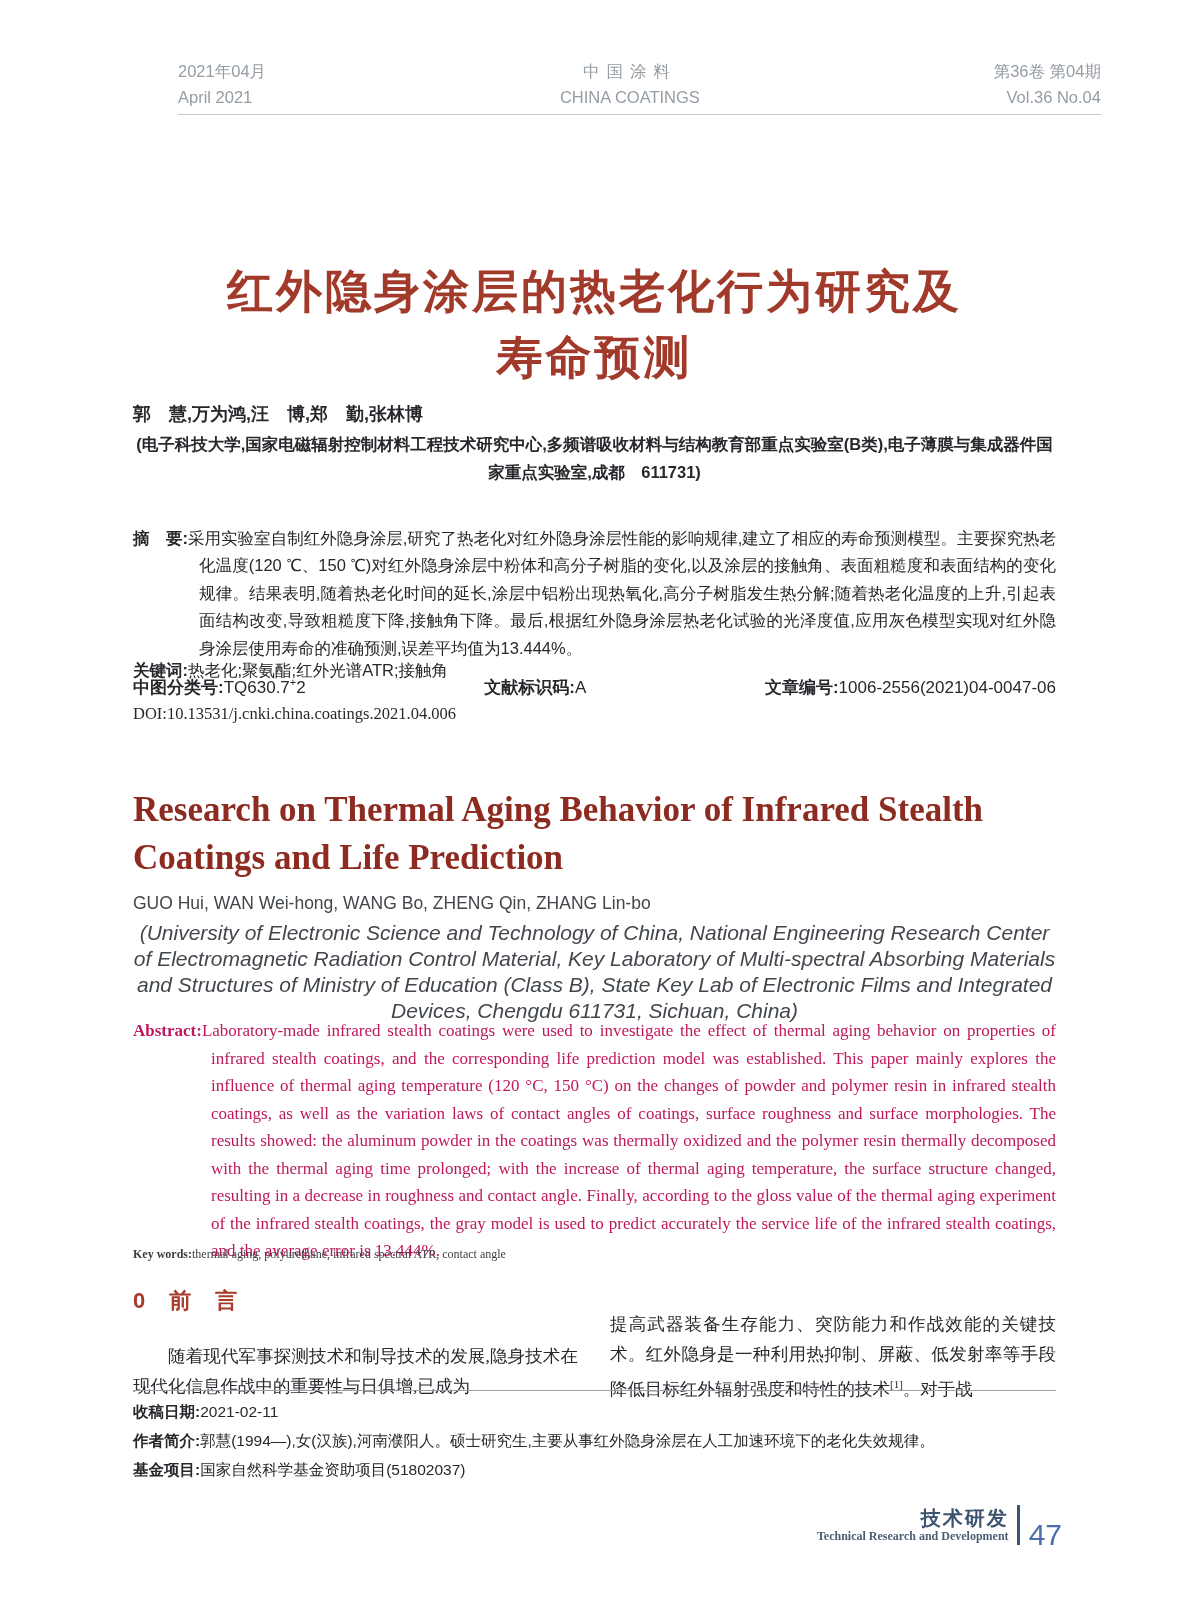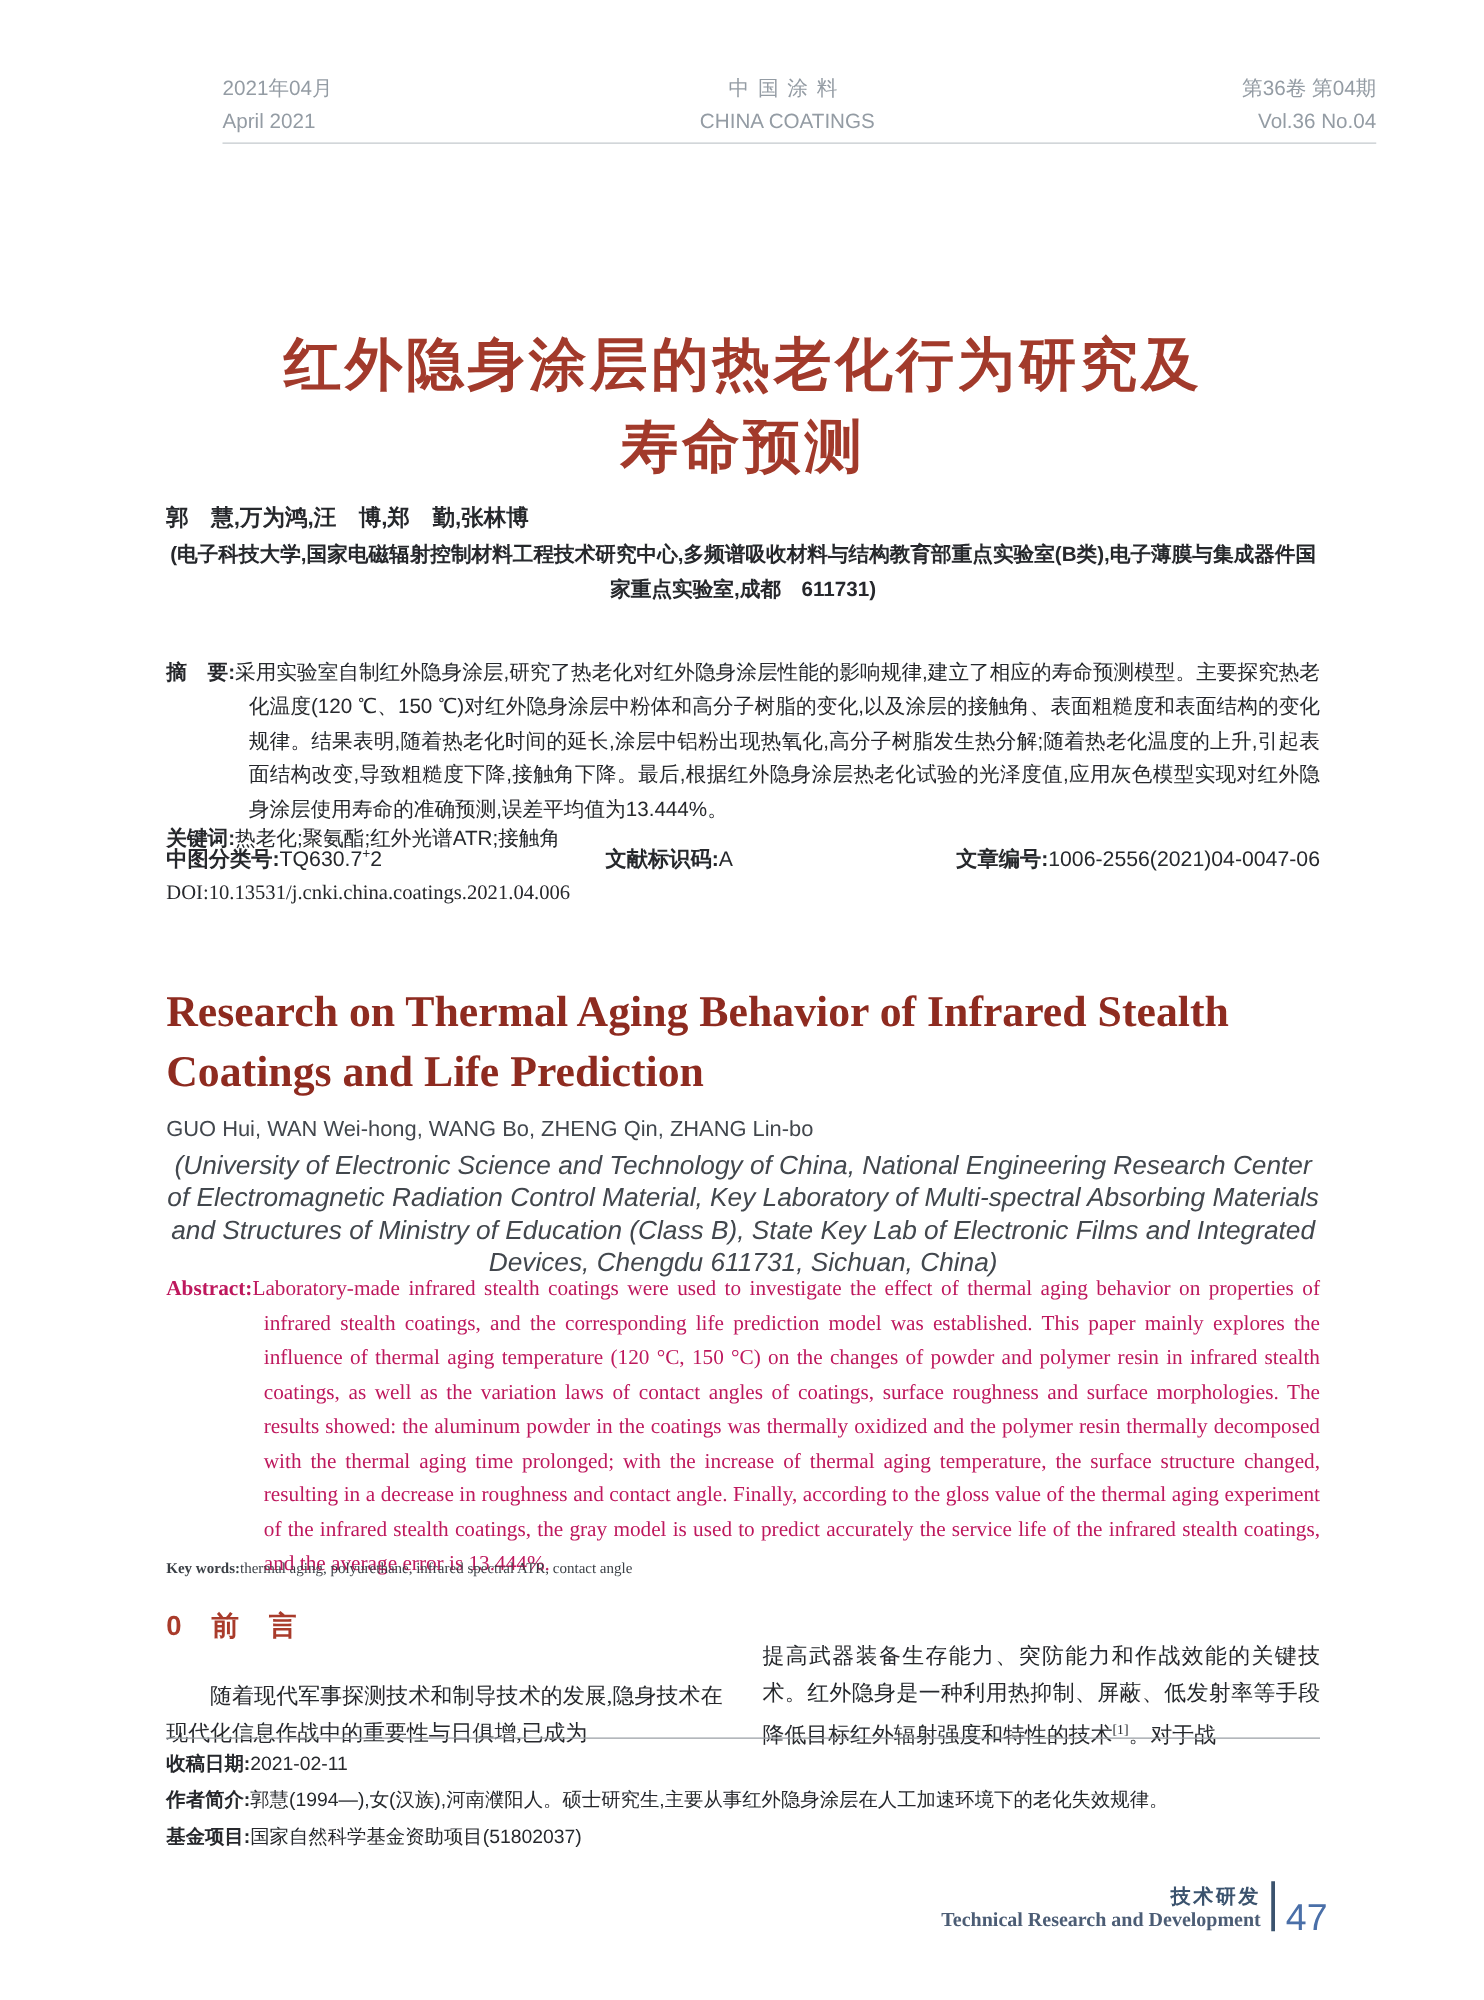--- a/index.html
+++ b/index.html
@@ -92,22 +92,22 @@
   
   .fn-rule { top:1390px; border-top:1px solid #9aa0a5; height:0; }
   .footnotes { top:1397px; font-size:15.5px; line-height:29px; }
 
   
   .pfooter {
     position:absolute; top:1498px; right:125px;
     display:flex; align-items:center;
   }
   .pfooter .ftext { text-align:right; }
-  .pfooter .f-zh { font-size:16px; font-weight:bold; color:#3b536e; letter-spacing:2px; line-height:22px; }
-  .pfooter .f-en { font-size:16px; font-weight:bold; font-family:"Liberation Serif", serif; color:#4c5d75; line-height:15px; }
+  .pfooter .f-zh { font-size:20px; font-weight:bold; color:#3b536e; letter-spacing:2px; line-height:22px; }
+  .pfooter .f-en { font-size:12px; font-weight:bold; font-family:"Liberation Serif", serif; color:#4c5d75; line-height:15px; }
   .pfooter .fbar { width:3px; height:40px; background:#3b536e; margin:0 9px 0 8px; }
   .pfooter .fnum { font-size:30px; font-family:Liberation Sans, sans-serif; color:#4a6fa8; margin-top:20px; }
 </style>
 </head>
 <body>
 
 <div class="abs jheader">
   <div class="hcol-left">
     <div>2021年04月</div>
     <div>April 2021</div>

